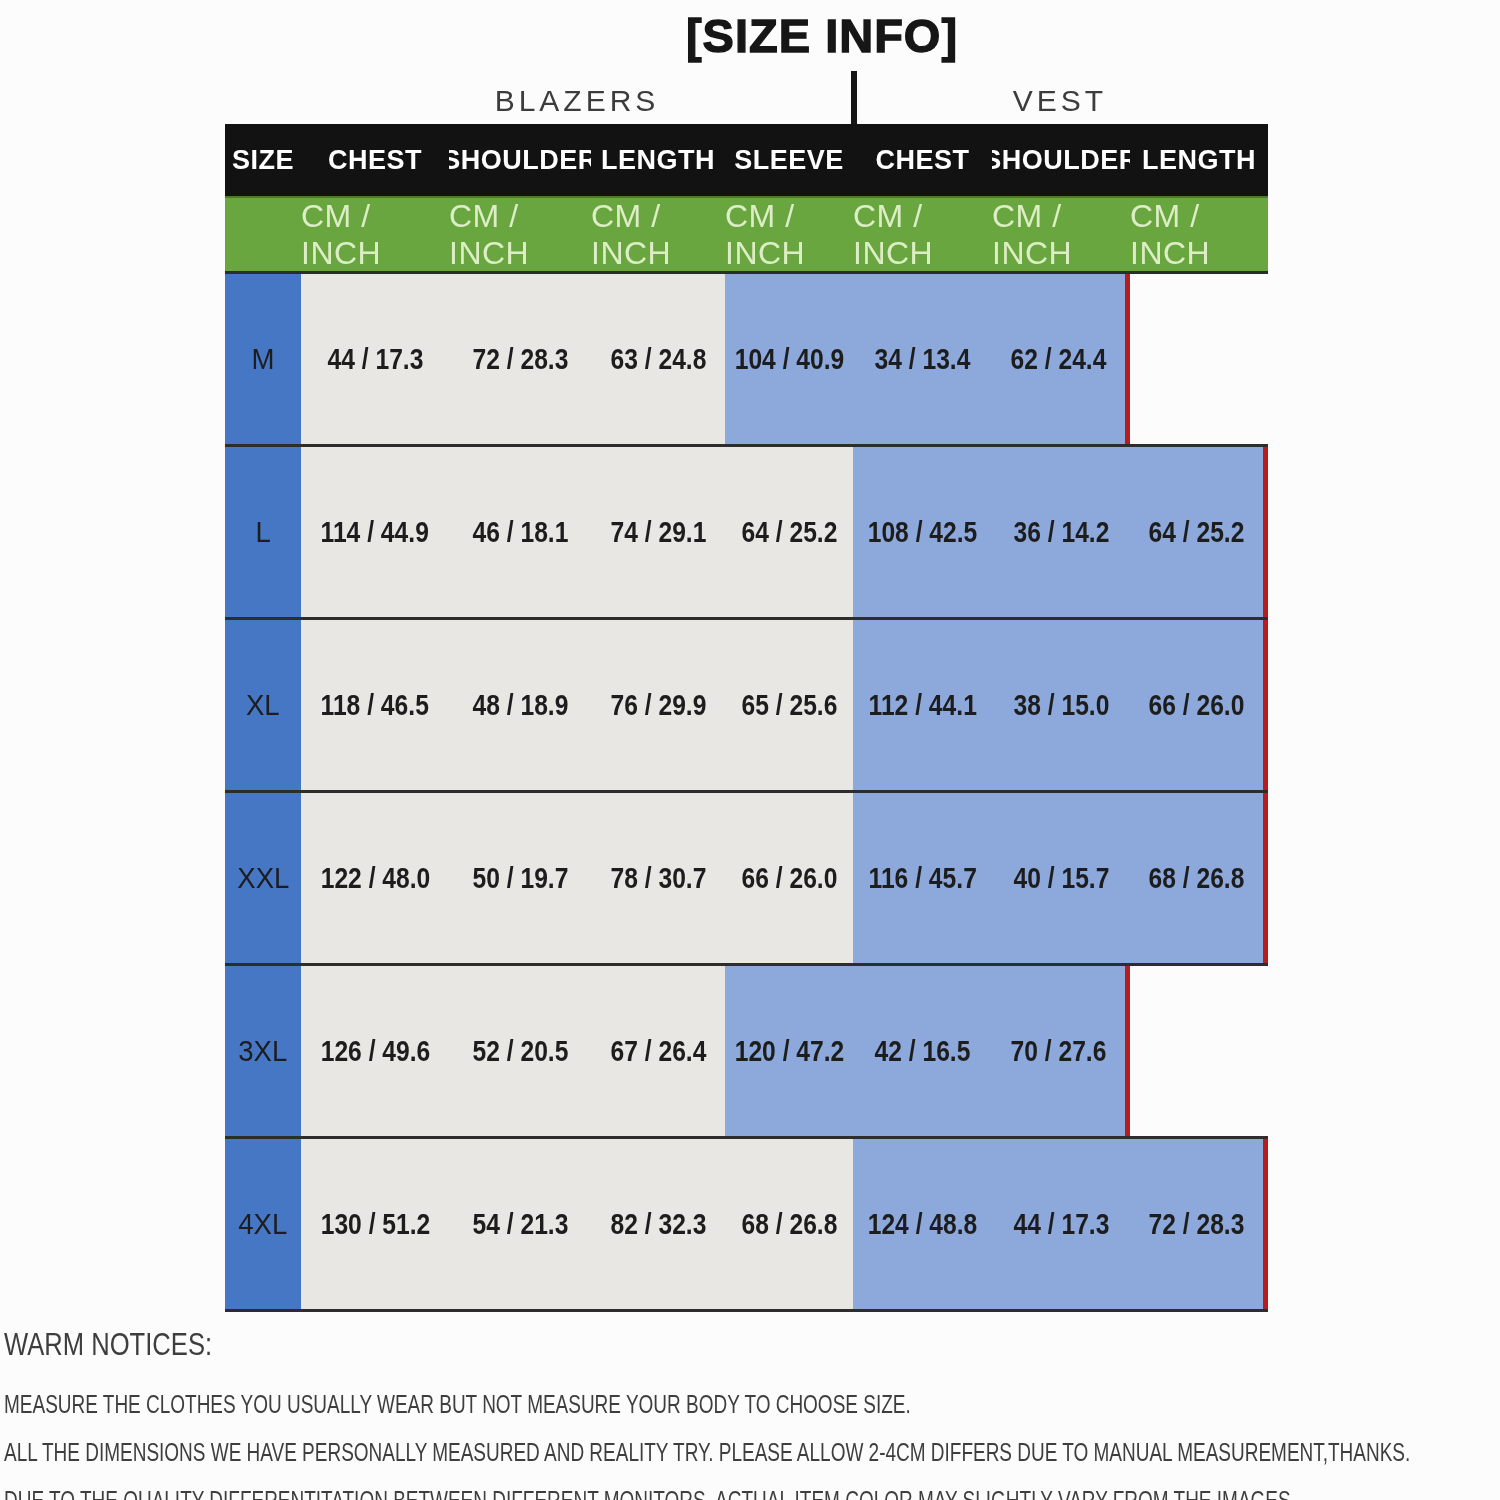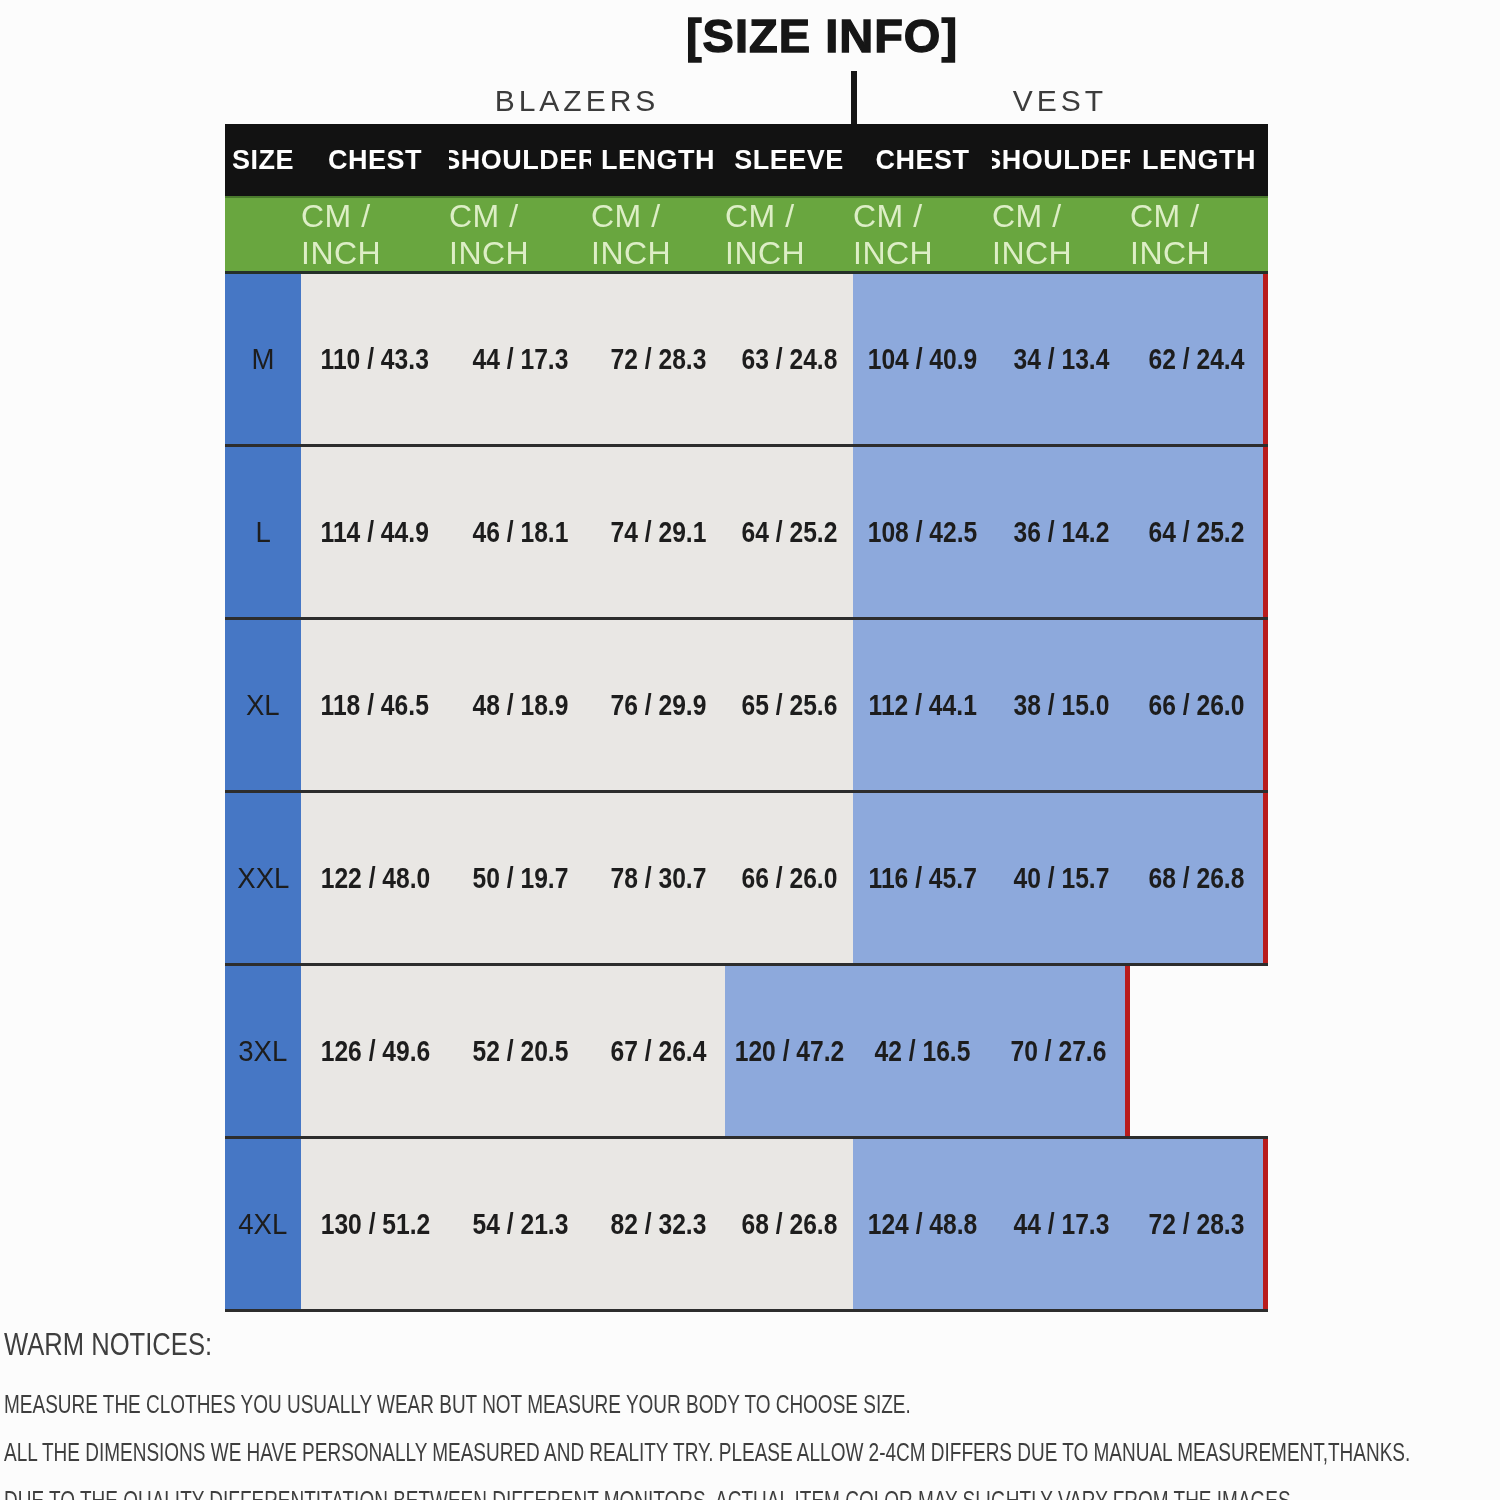--- a/index.html
+++ b/index.html
@@ -175,23 +175,20 @@
     <div class="cell">
         <span>CM / INCH</span>
       </div>
   </div>
 
   <div class="trow data-row">
     <div class="cell c-size">
         <span class="cond">M</span>
       </div>
     <div class="cell c-blaze">
-        <span class="cond">110 / 43.3</span>
-      </div>
-    <div class="cell c-blaze">
         <span class="cond">44 / 17.3</span>
       </div>
     <div class="cell c-blaze">
         <span class="cond">72 / 28.3</span>
       </div>
     <div class="cell c-blaze">
         <span class="cond">63 / 24.8</span>
       </div>
     <div class="cell c-vest">
         <span class="cond">104 / 40.9</span>

